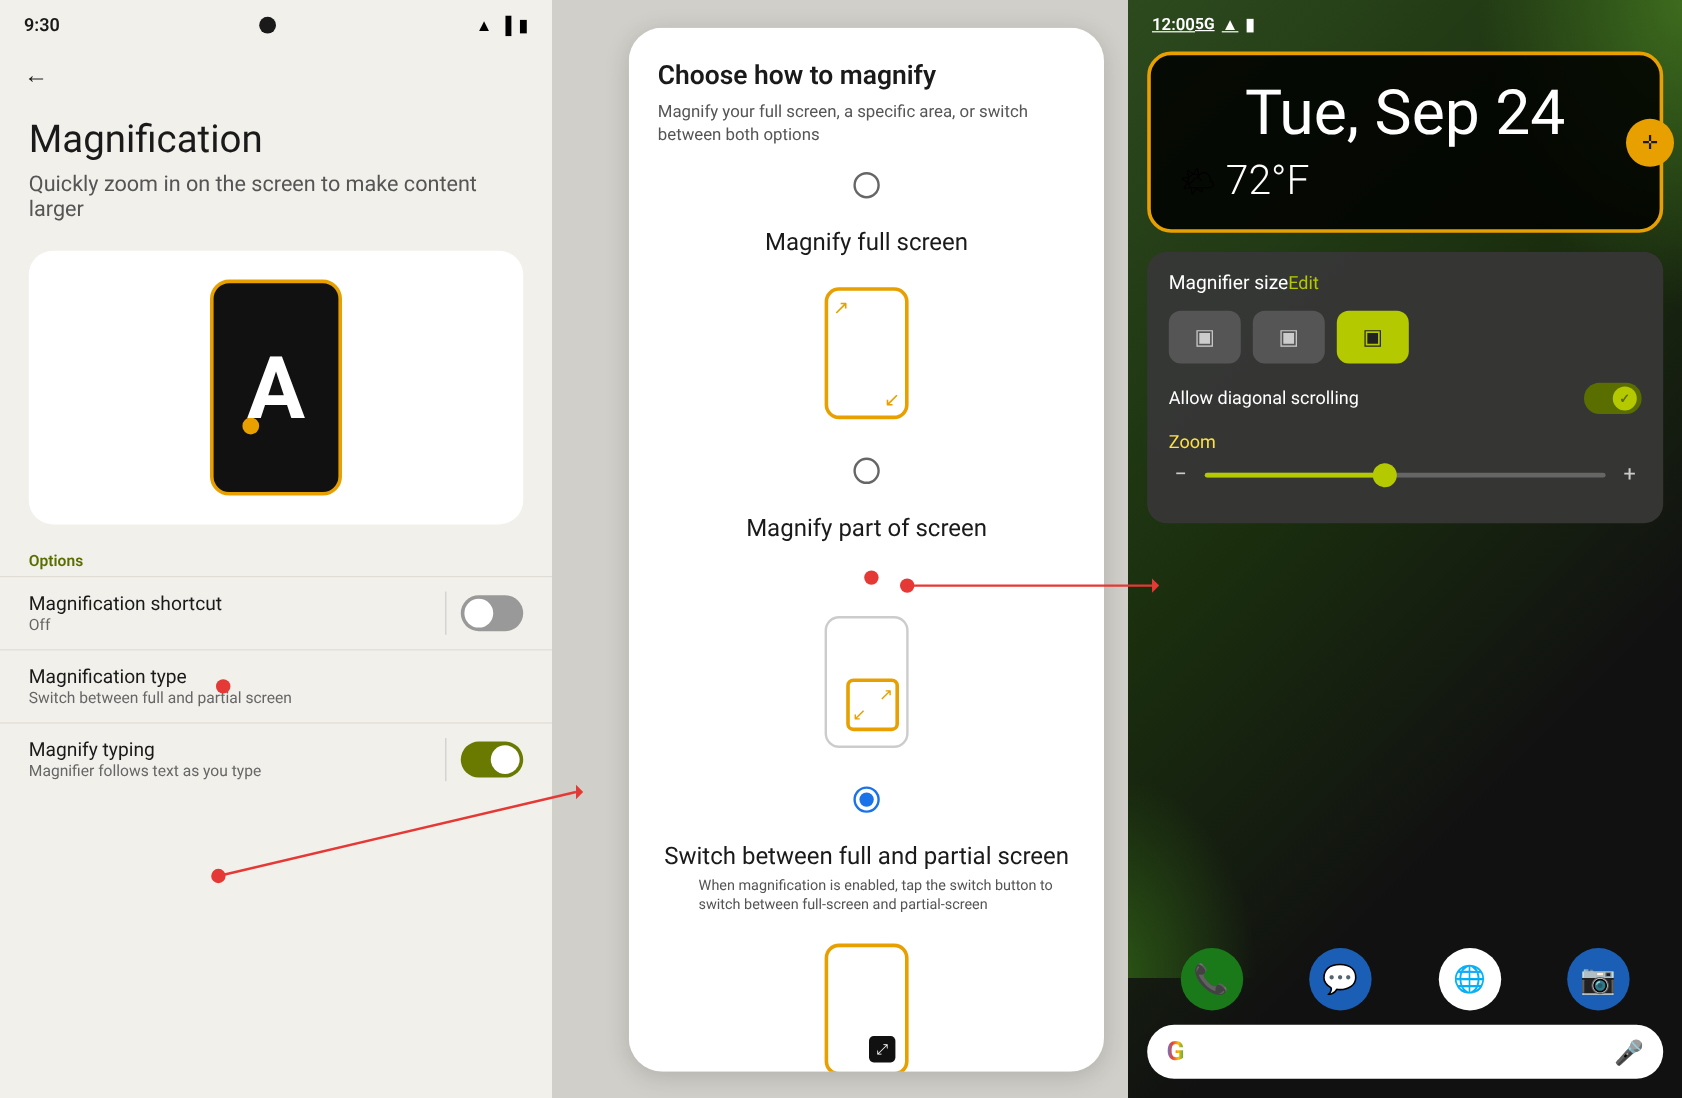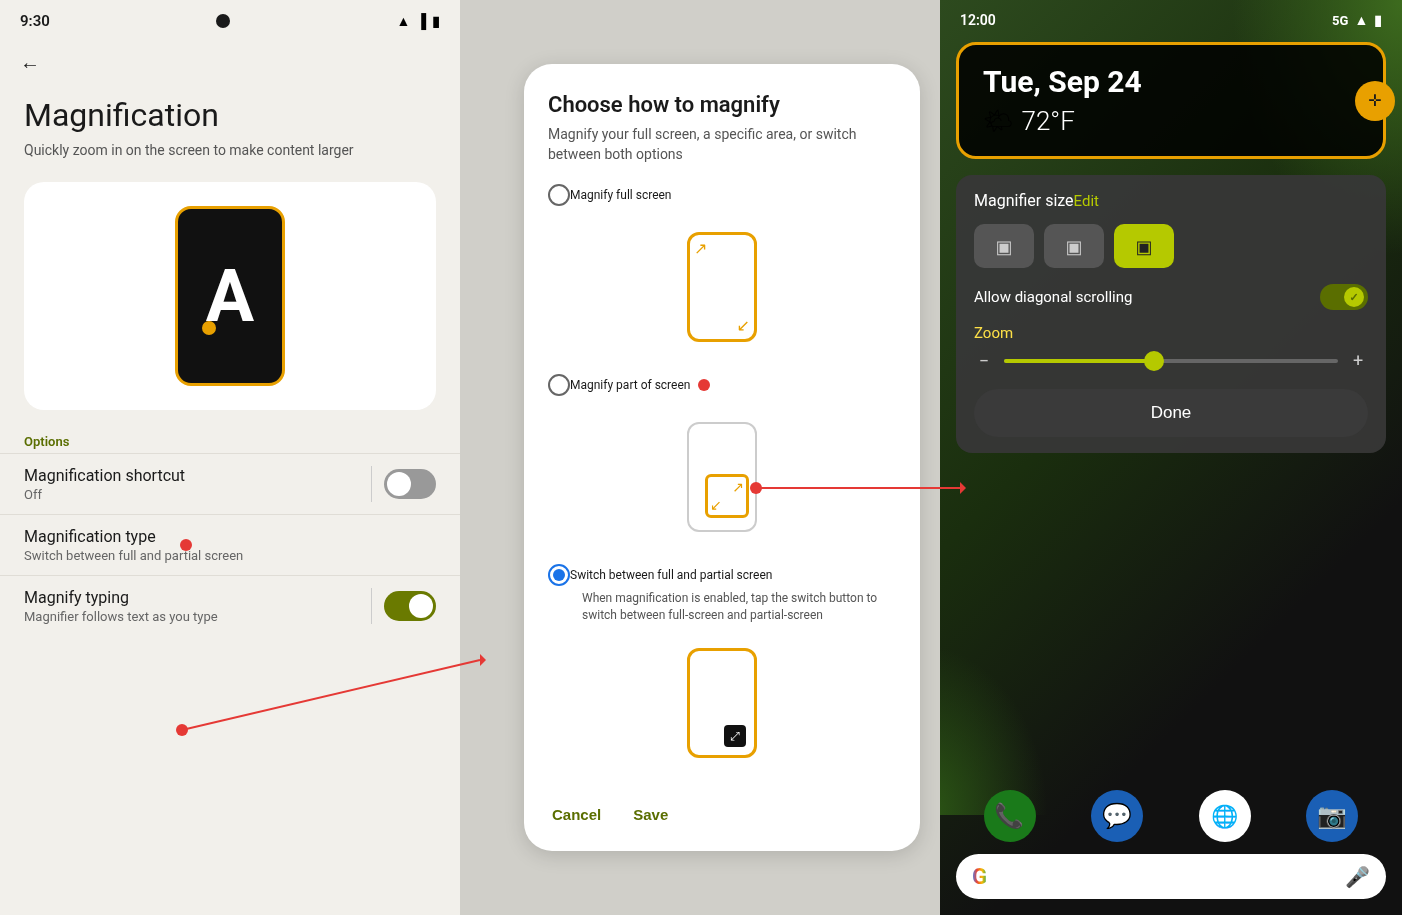--- a/index.html
+++ b/index.html
@@ -62,21 +62,21 @@
     }
 
     .settings-title {
       font-size: 32px;
       font-weight: 400;
       color: #1a1a1a;
       padding: 16px 24px 4px 24px;
     }
 
     .settings-subtitle {
-      font-size: 14px;
+      font-size: 18px;
       color: #555;
       padding: 4px 24px 16px 24px;
     }
 
     .phone-preview {
       margin: 8px 24px 16px 24px;
       background: #fff;
       border-radius: 20px;
       padding: 24px;
       display: flex;
@@ -225,24 +225,25 @@
       line-height: 1.4;
     }
 
     .radio-option {
       margin-bottom: 16px;
     }
 
     .radio-label {
       display: flex;
       align-items: center;
-      gap: 0;
+      gap: 24px;
       margin-bottom: 10px;
-      font-size: 12px;
+      font-size: 20px;
       color: #1a1a1a;
+      flex-direction: column;
     }
 
     .radio-circle {
       width: 22px;
       height: 22px;
       border-radius: 50%;
       border: 2px solid #666;
       display: flex;
       align-items: center;
       justify-content: center;
@@ -403,27 +404,27 @@
       height: 915px;
       background: #1a1a1a;
       display: flex;
       flex-direction: column;
       position: relative;
       overflow: hidden;
     }
 
     .phone-status-bar {
       display: flex;
-      justify-content: space-between;
       align-items: center;
       padding: 12px 20px 6px 20px;
       color: #fff;
       font-size: 14px;
       font-weight: 600;
       z-index: 10;
+      text-decoration: underline;
     }
 
     .phone-bg {
       position: absolute;
       top: 0;
       left: 0;
       right: 0;
       bottom: 0;
       background: linear-gradient(135deg, #2d4a1e 0%, #1a2e0e 40%, #111 70%);
       z-index: 0;
@@ -461,39 +462,40 @@
     .clock-widget {
       background: rgba(0,0,0,0.85);
       border-radius: 20px;
       border: 3px solid #e8a000;
       padding: 20px 24px;
       margin: 8px 0 16px 0;
       position: relative;
     }
 
     .clock-date {
-      font-size: 30px;
-      font-weight: 700;
+      font-size: 52px;
+      font-weight: 400;
       color: #fff;
       line-height: 1.1;
+      text-align: center;
     }
 
     .clock-weather {
       display: flex;
       align-items: center;
       gap: 8px;
       margin-top: 8px;
     }
 
     .weather-icon {
       font-size: 24px;
     }
 
     .weather-temp {
-      font-size: 26px;
+      font-size: 34px;
       font-weight: 300;
       color: #fff;
     }
 
     .move-btn {
       position: absolute;
       right: -12px;
       top: 50%;
       transform: translateY(-50%);
       width: 40px;
@@ -907,21 +909,20 @@
         <div class="zoom-control">
           <span class="zoom-minus">−</span>
           <div class="zoom-slider">
             <div class="zoom-slider-fill"></div>
             <div class="zoom-slider-thumb"></div>
           </div>
           <span class="zoom-plus">+</span>
         </div>
       </div>
 
-      <button class="done-btn">Done</button>
 
     </div>
 
   </div>
 
   <div class="bottom-dock">
     <div class="dock-apps">
       <div class="app-icon app-phone">
         <span>📞</span>
       </div>

